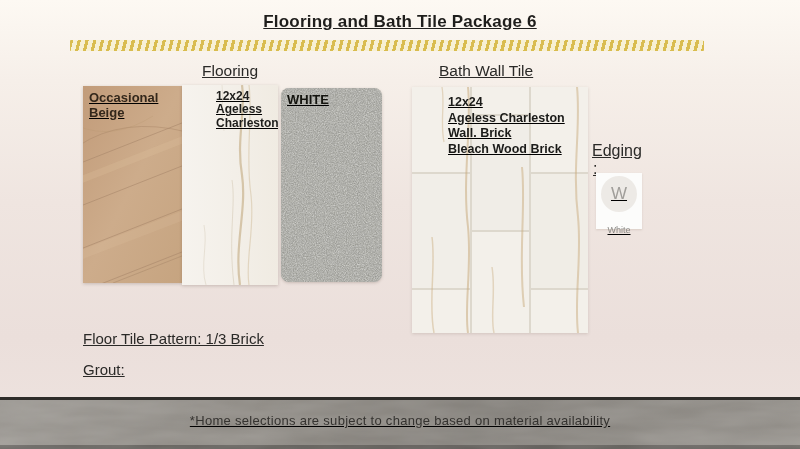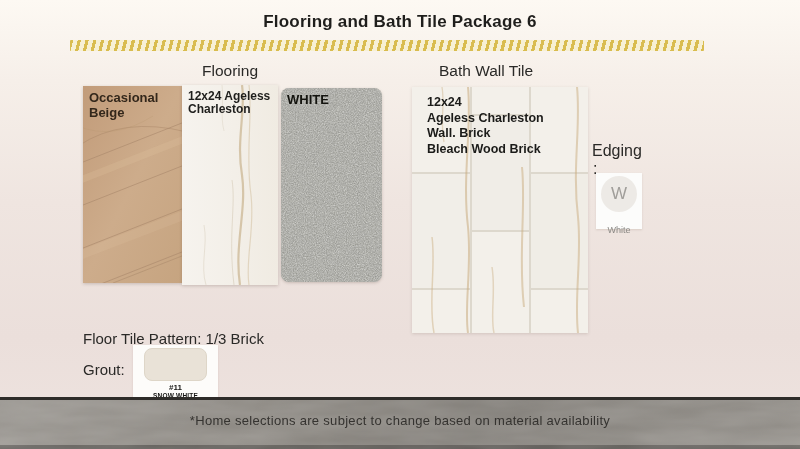--- a/index.html
+++ b/index.html
@@ -2,21 +2,21 @@
 <html><head>
 <meta charset="utf-8">
 <style>
   html,body{margin:0;padding:0;background:#d8d2cc;}
   *{box-sizing:border-box;}
   .slide{
     position:relative;width:800px;height:449px;overflow:hidden;
     font-family:"Liberation Sans","DejaVu Sans",sans-serif;
     background:linear-gradient(180deg,#fdf9f3 0%,#f6efe9 18%,#efe5e0 45%,#ebdfdb 75%,#eee3df 100%);
   }
-  .abs{position:absolute;}
+  .abs{position:absolute;text-decoration:underline;}
   
   .title{
     left:0;top:12px;width:100%;text-align:center;
     font-size:17px;font-weight:bold;color:#1f1e1c;letter-spacing:.2px;
   }
   
   .stripes{
     left:70px;top:40px;width:634px;height:11px;
     background:repeating-linear-gradient(104deg,#d9bc4f 0 3.2px,#f7f0d4 3.2px 7.5px);
     border-radius:1px;
@@ -25,28 +25,28 @@
   .heading{font-size:15.5px;color:#2a2927;font-weight:normal;}
   .heading-flooring{left:182px;top:62px;width:96px;text-align:center;}
   .heading-bath{left:439px;top:62px;}
   
   .swatch{overflow:hidden;box-shadow:0 1px 3px rgba(90,70,60,.25);}
   .swatch svg{position:absolute;left:0;top:0;width:100%;height:100%;}
   .swatch-label{position:relative;display:block;padding:5px 6px;line-height:1.12;font-weight:bold;}
   .sw-wood{left:83px;top:86px;width:99px;height:197px;}
   .sw-wood .swatch-label{font-size:13px;color:#33271b;}
   .sw-marble{left:182px;top:85px;width:96px;height:200px;}
-  .sw-marble .swatch-label{font-size:12px;color:#1e1e1c;}
+  .sw-marble .swatch-label{font-size:12px;color:#1e1e1c;margin-left:28px;}
   .sw-carpet{left:281px;top:88px;width:101px;height:194px;border-radius:8px;}
   .sw-carpet .swatch-label{font-size:13px;color:#14140f;}
   
   .bath-panel{left:412px;top:87px;width:176px;height:246px;overflow:hidden;box-shadow:0 1px 3px rgba(90,70,60,.18);}
   .bath-panel svg{position:absolute;left:0;top:0;width:100%;height:100%;}
   .bath-text{position:relative;display:block;padding:8px 0 0 15px;font-size:12.5px;font-weight:bold;line-height:15.5px;color:#1b1b19;}
-  .bath-text span{display:block;}
+  .bath-text span{display:block;margin-left:21px;}
   
   .edging-heading{left:592px;top:142px;font-size:16px;color:#2a2927;}
   .edging-colon{left:593px;top:160px;font-size:16px;color:#2a2927;}
   .edging-card{
     left:596px;top:173px;width:46px;height:56px;background:#fcfcfb;
     box-shadow:0 1px 2px rgba(120,100,90,.18);text-align:center;
   }
   .edging-circle{
     width:36px;height:36px;margin:3px auto 0;border-radius:50%;background:#edeae6;
     display:flex;align-items:center;justify-content:center;
@@ -192,25 +192,20 @@
   <div class="abs edging-card">
     <div class="edging-circle">
       <span>W</span>
     </div>
     <span class="edging-name">White</span>
   </div>
 
   <div class="abs pattern-label">Floor Tile Pattern: 1/3 Brick</div>
 
   <div class="abs grout-label">Grout:</div>
-  <div class="abs grout-card">
-    <div class="grout-swatch"></div>
-    <span class="grout-number">#11</span>
-    <span class="grout-name">SNOW WHITE</span>
-  </div>
 
   <div class="abs footer">
     <svg preserveAspectRatio="none">
       <defs>
         <filter id="stoneN" x="0" y="0" width="100%" height="100%">
           <feTurbulence type="fractalNoise" baseFrequency="0.012 0.05" numOctaves="3" seed="8" stitchTiles="stitch"></feTurbulence>
           <feColorMatrix type="matrix" values="0 0 0 0 0.95  0 0 0 0 0.94  0 0 0 0 0.92  0 0 0 0.9 0"></feColorMatrix>
         </filter>
       </defs>
       <rect width="100%" height="100%" filter="url(#stoneN)"></rect>

